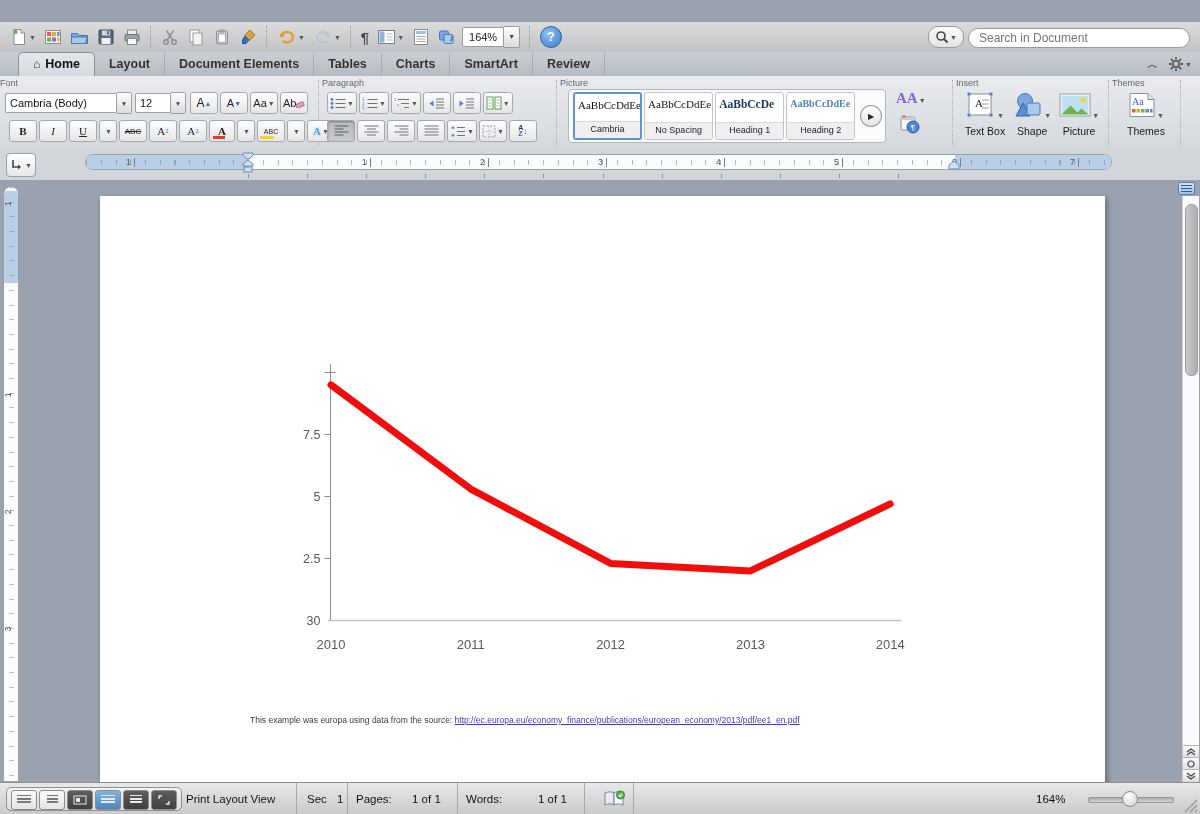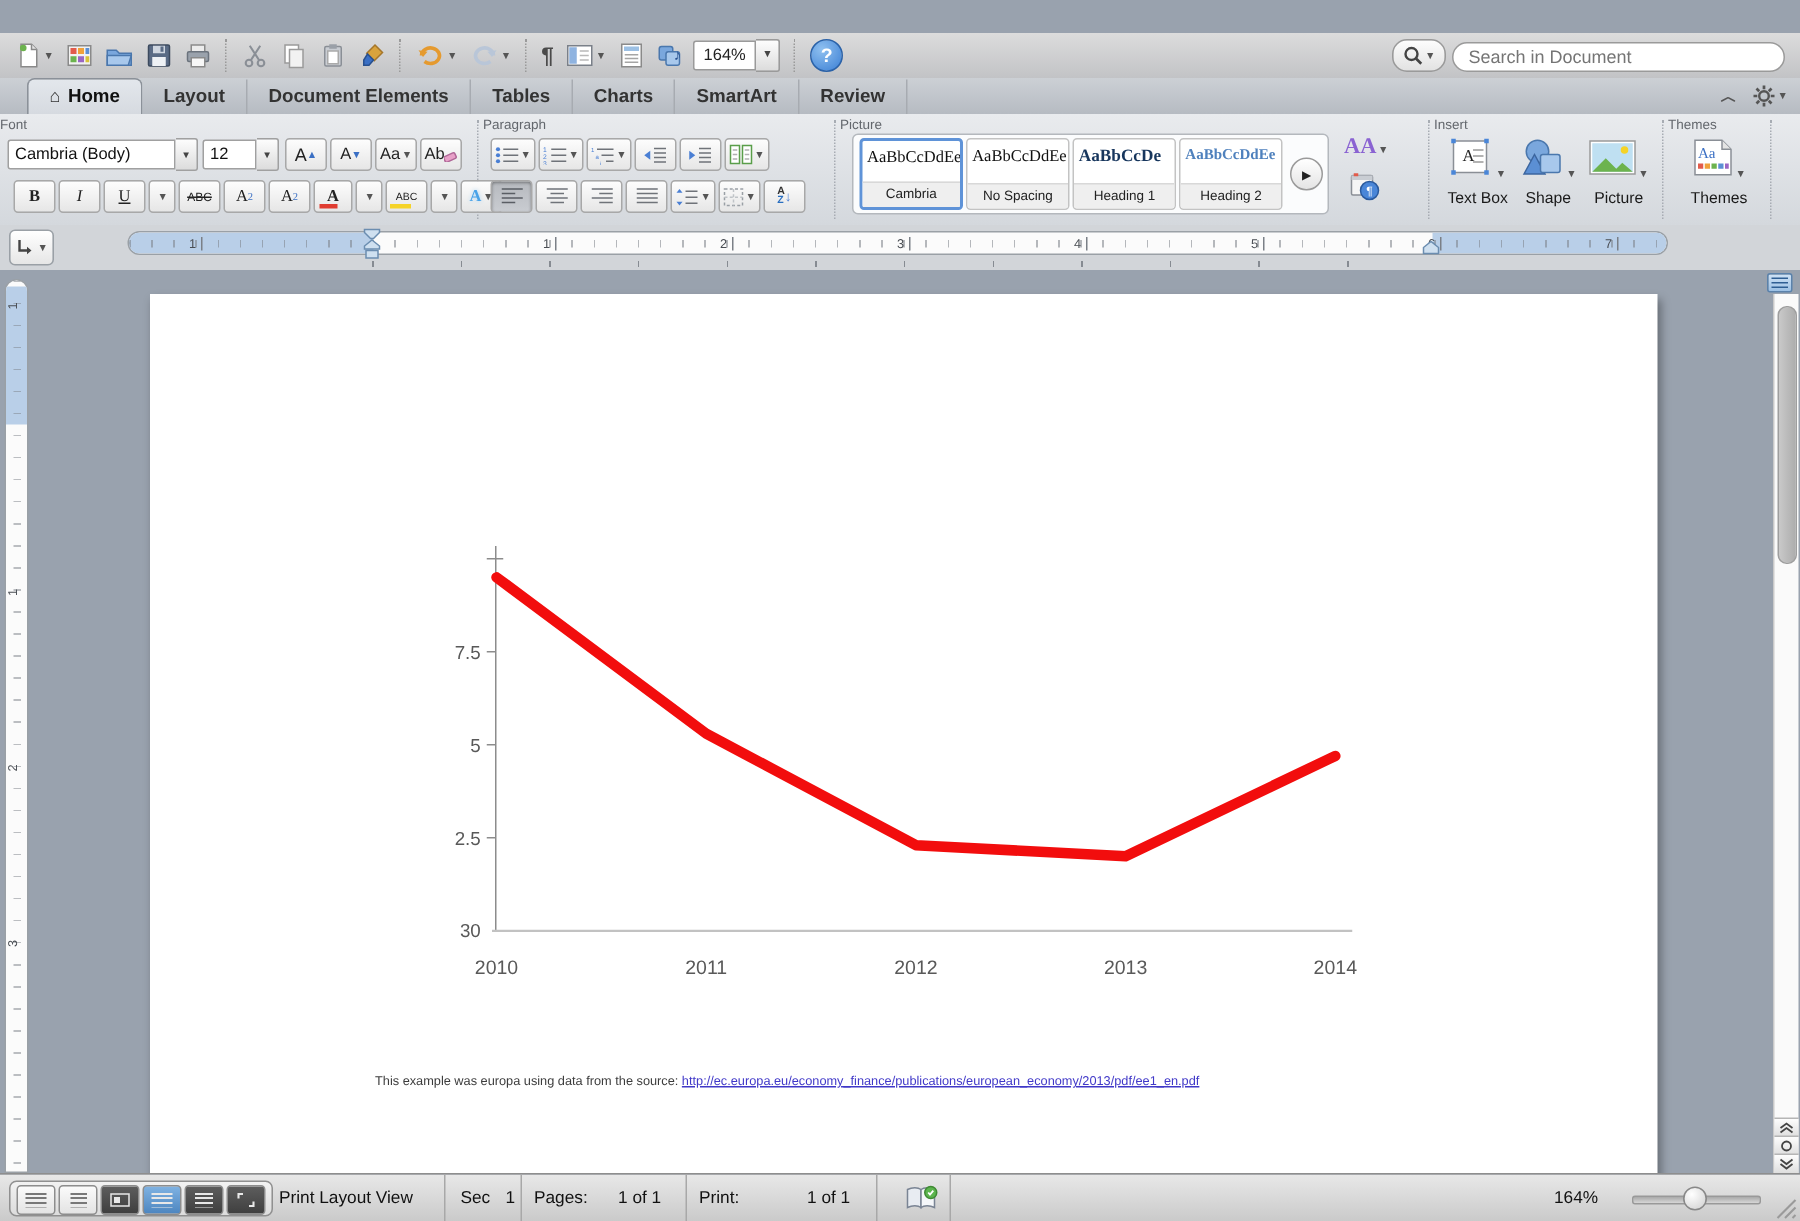--- a/index.html
+++ b/index.html
@@ -703,21 +703,21 @@
         </div>
     </div>
     <span class="sb-txt" style="left:186px">Print Layout View</span>
     <div class="sb-sep" style="left:296px"></div>
     <span class="sb-txt" style="left:307px">Sec</span>
     <span class="sb-txt" style="left:337px">1</span>
     <div class="sb-sep" style="left:347px"></div>
     <span class="sb-txt" style="left:356px">Pages:</span>
     <span class="sb-txt" style="left:412px">1 of 1</span>
     <div class="sb-sep" style="left:457px"></div>
-    <span class="sb-txt" style="left:466px">Print:</span>
+    <span class="sb-txt" style="left:466px">Words:</span>
     <span class="sb-txt" style="left:538px">1 of 1</span>
     <div class="sb-sep" style="left:584px"></div>
     <span class="abs" style="left:604px;top:7px">
       <svg width="22" height="18">
           <path d="M1 3c3-1.5 7-1.5 9 0v12c-2-1.5-6-1.5-9 0z" fill="#e8ecf2" stroke="#7a8494"></path>
           <path d="M19 3c-3-1.5-7-1.5-9 0v12c2-1.5 6-1.5 9 0z" fill="#f5f7fa" stroke="#7a8494"></path>
           <circle cx="16.5" cy="5" r="4" fill="#5cb54e" stroke="#3f8a34"></circle>
           <path d="M14.8 5l1.2 1.4 2.2-2.6" fill="none" stroke="#fff" stroke-width="1.2"></path>
         </svg>
     </span>

